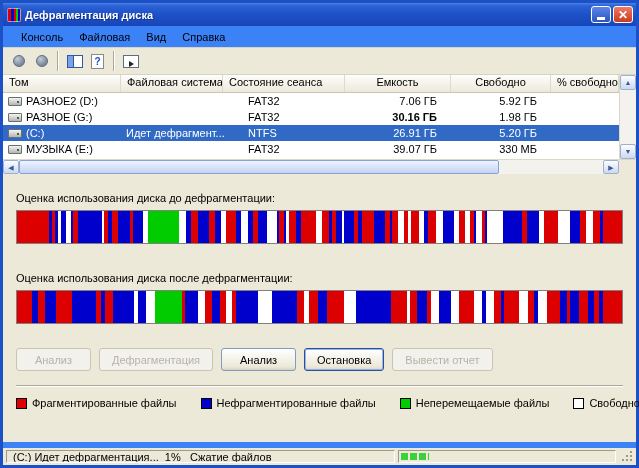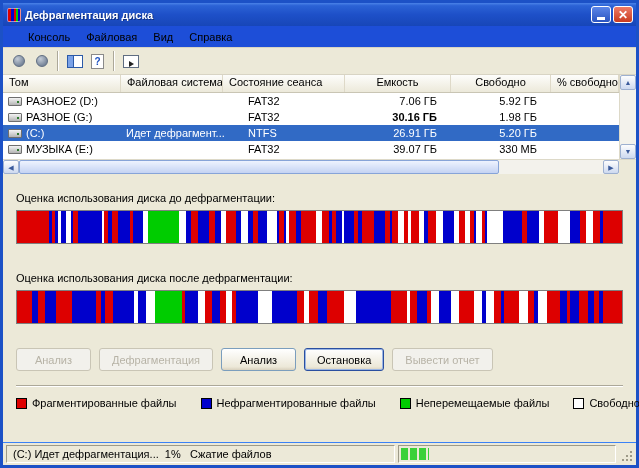--- a/index.html
+++ b/index.html
@@ -15,22 +15,22 @@
   .app-icon { width:14px; height:14px; margin:0 4px 0 1px; border:1px solid rgba(255,255,255,.55); border-radius:2px;
               background:linear-gradient(90deg,#d00 0 3px,#00c 3px 6px,#d00 6px 8px,#0c0 8px 10px,#00c 10px 12px); }
   .title { flex:1; color:#fff; font-weight:bold; text-shadow:1px 1px 0 #12307c; white-space:nowrap; overflow:hidden; }
   .win-btn { width:20px; height:17px; margin-left:2px; border:1px solid #fff; border-radius:3px;
              display:flex; align-items:center; justify-content:center; cursor:default; padding:0; }
   .btn-min { background:linear-gradient(#5c86e8,#2a54c0); }
   .btn-min .bar { width:8px; height:3px; background:#fff; margin-top:7px; }
   .btn-close { background:linear-gradient(#ee7b66,#c93b1f); color:#fff; font-size:12px; font-weight:bold; line-height:1; }
 
   
-  .menubar { height:22px; flex:none; display:flex; align-items:center; padding:0 17px;
-             background:#1d4ed8; border-bottom:1px solid #d8d4c4; }
+  .menubar { height:22px; flex:none; display:flex; align-items:center; padding:0 10px;
+             background:#3b82f6; border-bottom:1px solid #d8d4c4; }
   .menu-item { padding:3px 8px; cursor:default; }
 
   
   .toolbar { height:27px; flex:none; display:flex; align-items:center; padding:0 4px;
              background:#ece9d8; border-bottom:1px solid #d8d4c4; }
   .tb-icon { width:23px; height:22px; display:flex; align-items:center; justify-content:center; border-radius:2px; }
   .circ { width:12px; height:12px; border-radius:50%;
           background:radial-gradient(circle at 35% 30%, #c3cbd6, #79879b 70%); border:1px solid #5f6d82; }
   .panes { width:16px; height:13px; border:1px solid #2b5aa8; background:#fff; display:flex; }
   .panes .left { width:6px; background:#7ba2e7; border-right:1px solid #2b5aa8; }
@@ -88,21 +88,21 @@
   .xp-btn.disabled { border-color:#c9c5b5; color:#b7b3a6; background:#f2f1ec; }
 
   .divider { margin-top:14px; height:2px; border-top:1px solid #aca899; border-bottom:1px solid #fff; }
 
   .legend { margin-top:10px; display:flex; align-items:center; gap:24px; }
   .legend-item { display:flex; align-items:center; gap:5px; white-space:nowrap; }
   .swatch { width:11px; height:11px; border:1px solid #000; flex:none; }
 
   
   .statusbar { height:23px; flex:none; display:flex; align-items:stretch; gap:3px; padding:2px 2px 2px 3px;
-               background:#ece9d8; border-top:1px solid #3b82f6; }
+               background:#ece9d8; border-top:6px solid #3b82f6; }
   .status-panel { border:1px solid; border-color:#9d9a88 #fff #fff #9d9a88; display:flex; align-items:center;
                   padding:0 6px; overflow:hidden; }
   .status-text { flex:1; white-space:pre; }
   .progress-panel { width:218px; flex:none; padding:0; position:relative; }
   .progress-fill { position:absolute; left:2px; top:2px; bottom:2px;
                    background:repeating-linear-gradient(90deg,#3ad13a 0 7px,#ece9d8 7px 9px); }
   .grip { width:15px; flex:none; position:relative; }
   .grip::after { content:""; position:absolute; right:2px; bottom:2px; width:2px; height:2px; background:#9d9a88;
                  box-shadow:-4px 0 #9d9a88,-8px 0 #9d9a88,0 -4px #9d9a88,-4px -4px #9d9a88,0 -8px #9d9a88; }
 </style>

